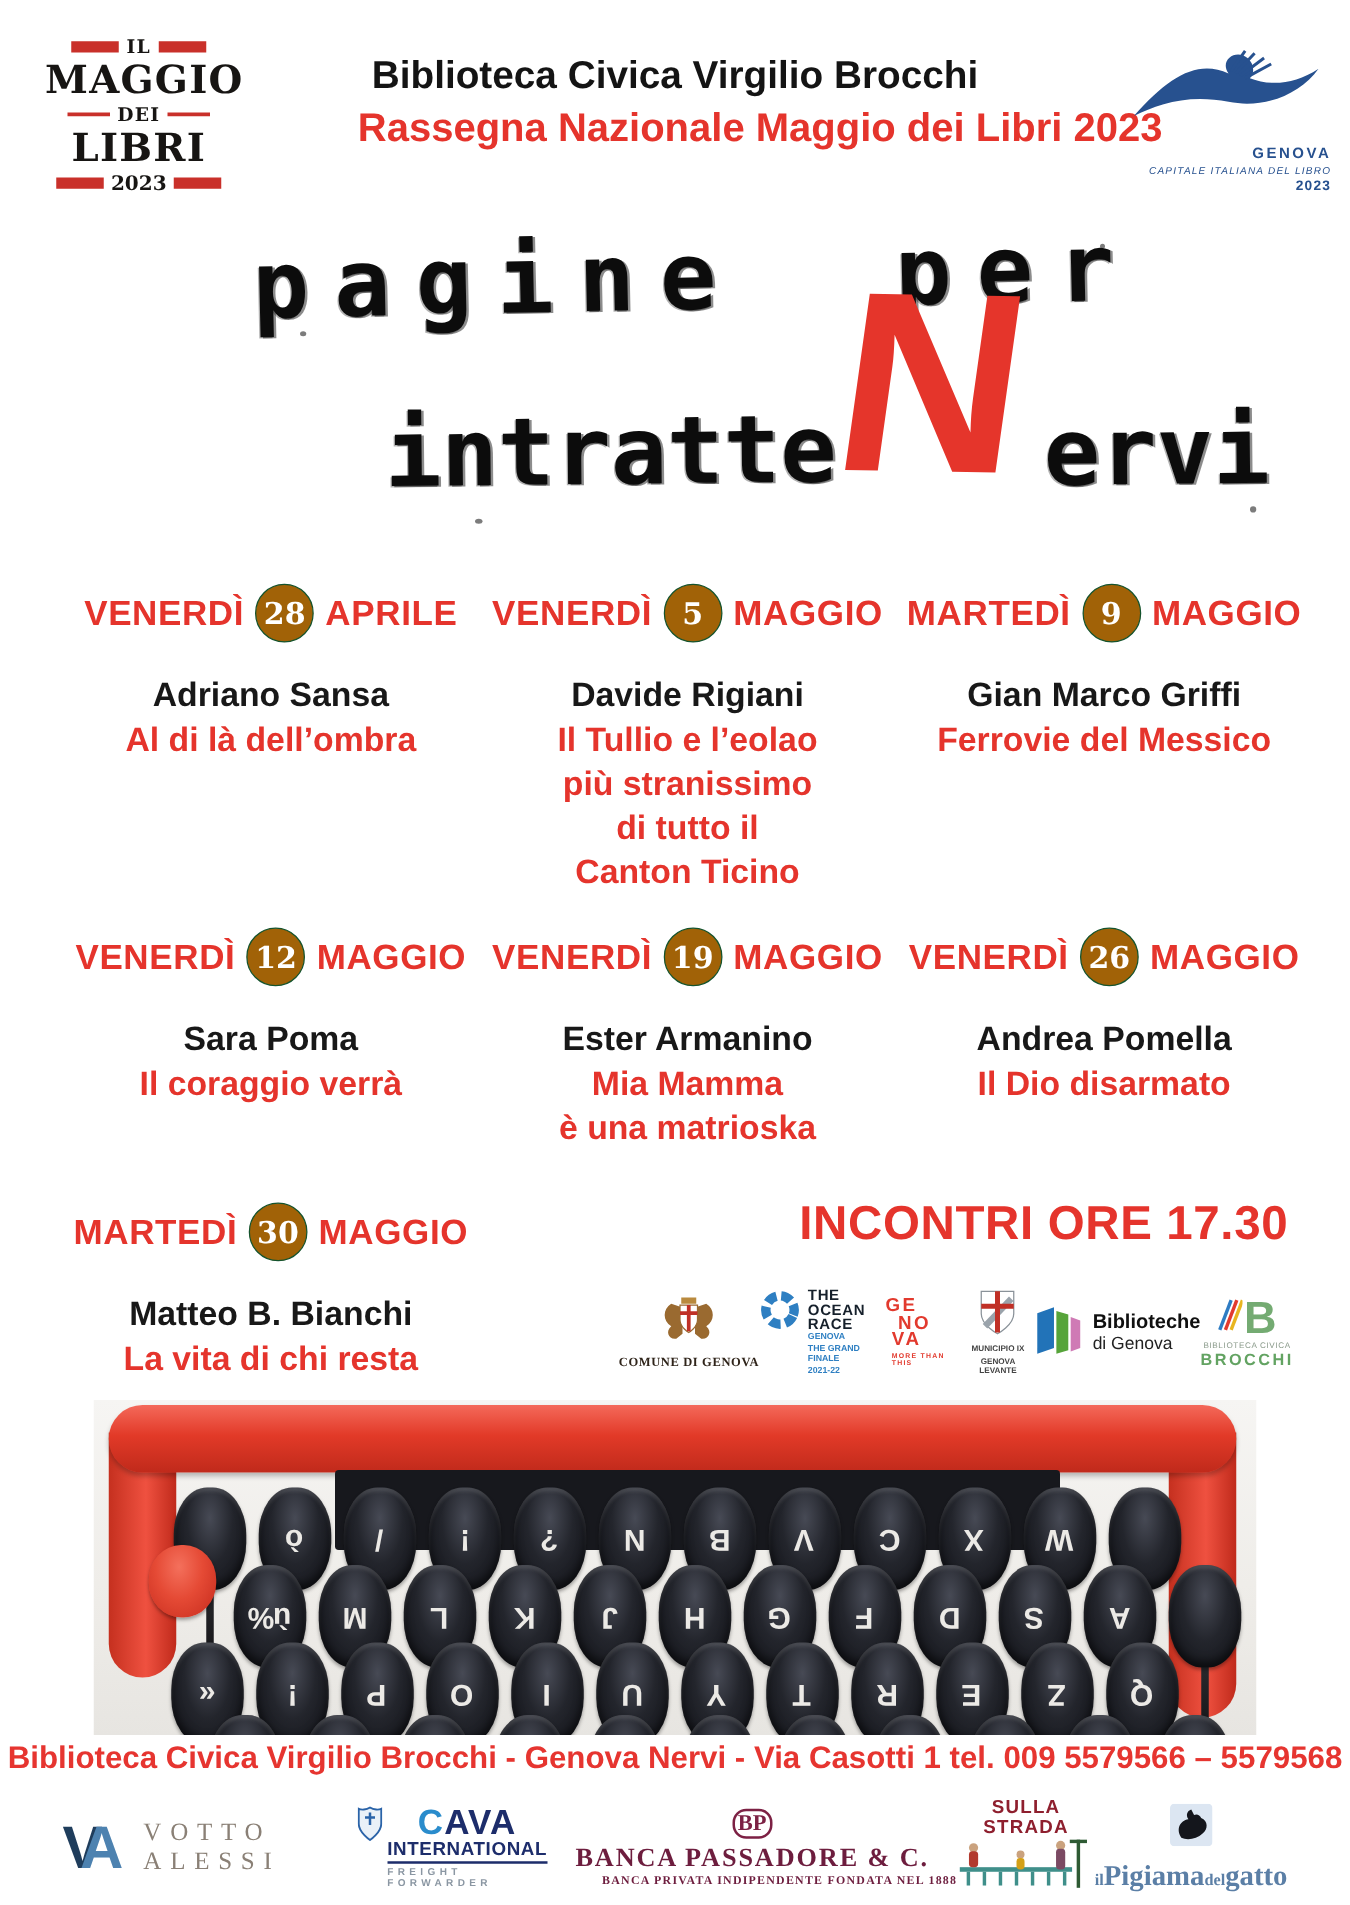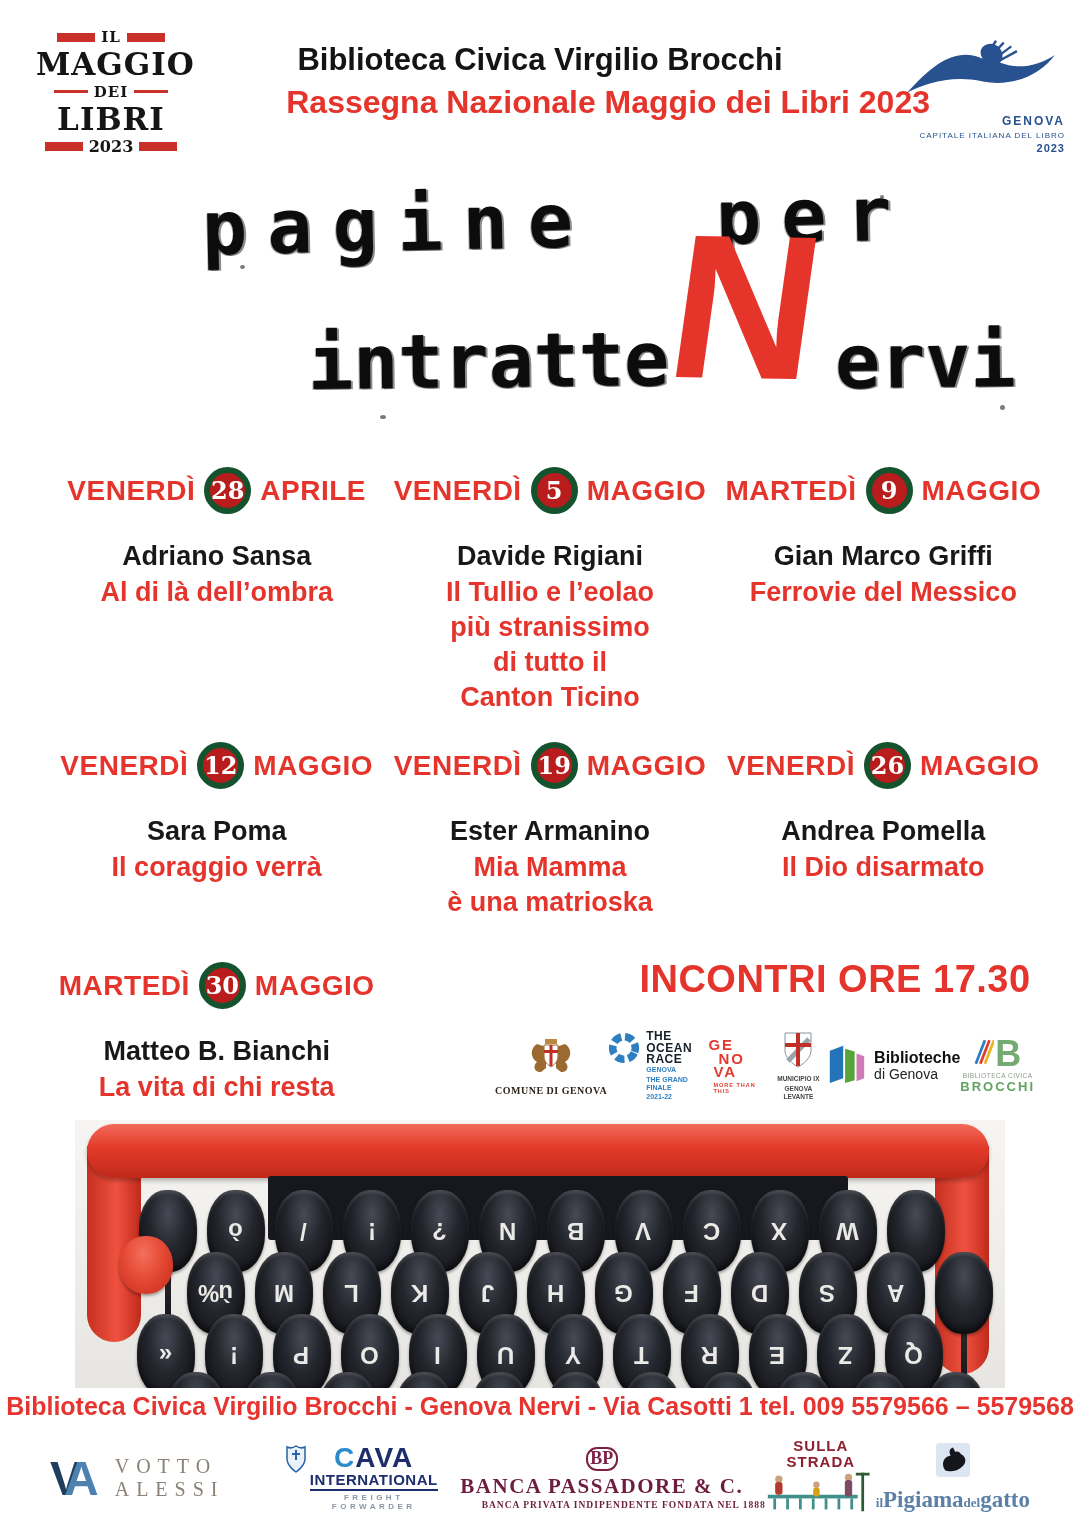--- a/index.html
+++ b/index.html
@@ -16,37 +16,37 @@
   .ml-year { font-size: 16px; font-weight: 700; }
 
   
   .header { position: absolute; left: 150px; top: 42px; width: 780px; text-align: center; }
   .header-line1 { font-size: 31px; font-weight: 800; color: #141414; }
   .header-line2 { font-size: 32px; font-weight: 800; color: #e5342c; margin-top: 6px; text-align: right; }
 
   
   .genova-logo { position: absolute; left: 880px; top: 36px; width: 185px; text-align: right; color: #27518f; }
   .genova-logo .gl-city { font-size: 12px; font-weight: 800; letter-spacing: 2px; margin-top: 2px; }
-  .genova-logo .gl-sub { font-size: 8px; letter-spacing: 1px; margin-top: 3px; }
+  .genova-logo .gl-sub { font-size: 8px; letter-spacing: 1px; margin-top: 3px; font-style: italic; }
   .genova-logo .gl-year { font-size: 11px; font-weight: 800; letter-spacing: 1px; margin-top: 2px; }
 
   
   .title-block { position: absolute; left: 180px; top: 165px; width: 870px; height: 290px; font-family: "DejaVu Sans Mono", monospace; color: #0c0c0c; }
   .t-line1 { position: absolute; left: 22px; top: 12px; font-size: 75px; font-weight: 700; letter-spacing: 20px; word-spacing: 58px; transform: rotate(-1.2deg); text-shadow: 2px 1px 0 rgba(0,0,0,.45), -1px 1px 0 rgba(0,0,0,.3); }
   .t2a { position: absolute; left: 128px; top: 152px; font-size: 75px; font-weight: 700; transform: rotate(-0.6deg); text-shadow: 2px 1px 0 rgba(0,0,0,.45), -1px 1px 0 rgba(0,0,0,.3); }
   .t2n { position: absolute; left: 492px; top: 48px; font-size: 205px; line-height: 0.92; font-family: "Liberation Sans", sans-serif; font-weight: 900; color: #e5352b; transform: skewX(-7deg) rotate(1deg); }
   .t2b { position: absolute; left: 655px; top: 152px; font-size: 75px; font-weight: 700; transform: rotate(-0.6deg); text-shadow: 2px 1px 0 rgba(0,0,0,.45), -1px 1px 0 rgba(0,0,0,.3); }
   .speck { position: absolute; background: #111; border-radius: 50%; opacity: .55; }
 
   
   .events { position: absolute; left: 50px; top: 455px; width: 1000px; display: grid; grid-template-columns: repeat(3, 1fr); grid-template-rows: 275px 220px auto; }
   .event { text-align: center; padding-top: 12px; }
   .ev-date { display: flex; align-items: center; justify-content: center; }
   .ev-day, .ev-month { font-size: 28px; font-weight: 800; color: #e5342c; letter-spacing: 0.5px; }
-  .ev-circle { width: 47px; height: 47px; border-radius: 50%; background: #b91c1c; border: 6px solid #14532d; margin: 0 9px; display: flex; align-items: center; justify-content: center; flex: 0 0 auto; }
+  .ev-circle { width: 47px; height: 47px; border-radius: 50%; background: #a16207; border: 1px solid #14532d; margin: 0 9px; display: flex; align-items: center; justify-content: center; flex: 0 0 auto; }
   .ev-num { color: #fff; font-family: "DejaVu Serif", serif; font-weight: 700; font-size: 24px; }
   .ev-author { margin-top: 27px; font-size: 27px; font-weight: 800; color: #181818; }
   .ev-title { margin-top: 3px; font-size: 27px; font-weight: 800; color: #e5342c; white-space: pre-line; line-height: 1.3; }
 
   .incontri { position: absolute; left: 630px; top: 958px; width: 410px; text-align: center; font-size: 38px; font-weight: 800; color: #e5342c; letter-spacing: 0.5px; }
 
   
   .sponsors { position: absolute; left: 495px; top: 1024px; width: 540px; height: 84px; display: flex; align-items: center; justify-content: space-between; }
   .sp-item { display: flex; flex-direction: column; align-items: center; }
   .sp-comune-name { font-family: "Liberation Serif", serif; font-size: 10px; font-weight: 700; color: #2f241a; letter-spacing: 0.5px; margin-top: 2px; white-space: nowrap; }
@@ -85,21 +85,21 @@
   .tw-redkey { position: absolute; left: 44px; top: 116px; width: 54px; height: 58px; border-radius: 48%; background: radial-gradient(ellipse at 45% 30%, #f4705c 0%, #e54a35 45%, #c52a1c 100%); box-shadow: 0 2px 3px rgba(0,0,0,.35); z-index: 5; }
 
   
   .address { position: absolute; top: 1392px; left: 0; width: 100%; text-align: center; font-size: 25px; font-weight: 700; color: #e63530; }
   .partners { position: absolute; top: 1438px; left: 40px; width: 1000px; height: 80px; display: flex; align-items: center; justify-content: space-between; padding: 0 10px; }
   .pt-item { display: flex; align-items: center; }
   .va-v { font-size: 48px; font-weight: 700; color: #1f3d5c; }
   .va-a { font-size: 48px; font-weight: 700; color: #4d82b0; margin-left: -18px; }
   .va-name { font-family: "Liberation Serif", serif; font-size: 20px; color: #8a8076; letter-spacing: 7px; margin-left: 16px; }
   .cava { flex-direction: row; gap: 4px; align-items: flex-start; }
-  .cava-text { display: flex; flex-direction: column; align-items: center; text-align: center; }
+  .cava-text { display: flex; flex-direction: column; align-items: center; }
   .cava-name { font-size: 28px; font-weight: 900; line-height: 0.9; letter-spacing: 1px; }
   .cava-c { color: #2a8ccc; } .cava-ava { color: #1d2d6b; }
   .cava-l2 { font-size: 15px; font-weight: 800; color: #1d2d6b; border-bottom: 2.5px solid #1d2d6b; padding-bottom: 1px; letter-spacing: 0.5px; }
   .cava-l3 { font-size: 8px; color: #8b97a3; letter-spacing: 3.5px; margin-top: 2px; font-weight: 700; }
   .pass { flex-direction: column; }
   .pass-mono { width: 32px; height: 24px; border: 2.5px solid #7c2144; border-radius: 11px; color: #7c2144; display: flex; align-items: center; justify-content: center; font-family: "Liberation Serif", serif; font-weight: 700; font-size: 18px; }
   .pass-name { font-family: "Liberation Serif", serif; font-size: 21px; font-weight: 800; color: #6d1d3e; letter-spacing: 1.5px; margin-top: 3px; white-space: nowrap; }
   .pass-sub { font-family: "Liberation Serif", serif; font-size: 9.5px; font-weight: 700; color: #6d1d3e; letter-spacing: 1px; margin-top: 1px; white-space: nowrap; padding-left: 44px; }
   .strada { flex-direction: column; }
   .strada-l { font-size: 15px; font-weight: 800; color: #8e1f2e; letter-spacing: 1px; line-height: 1.05; }

